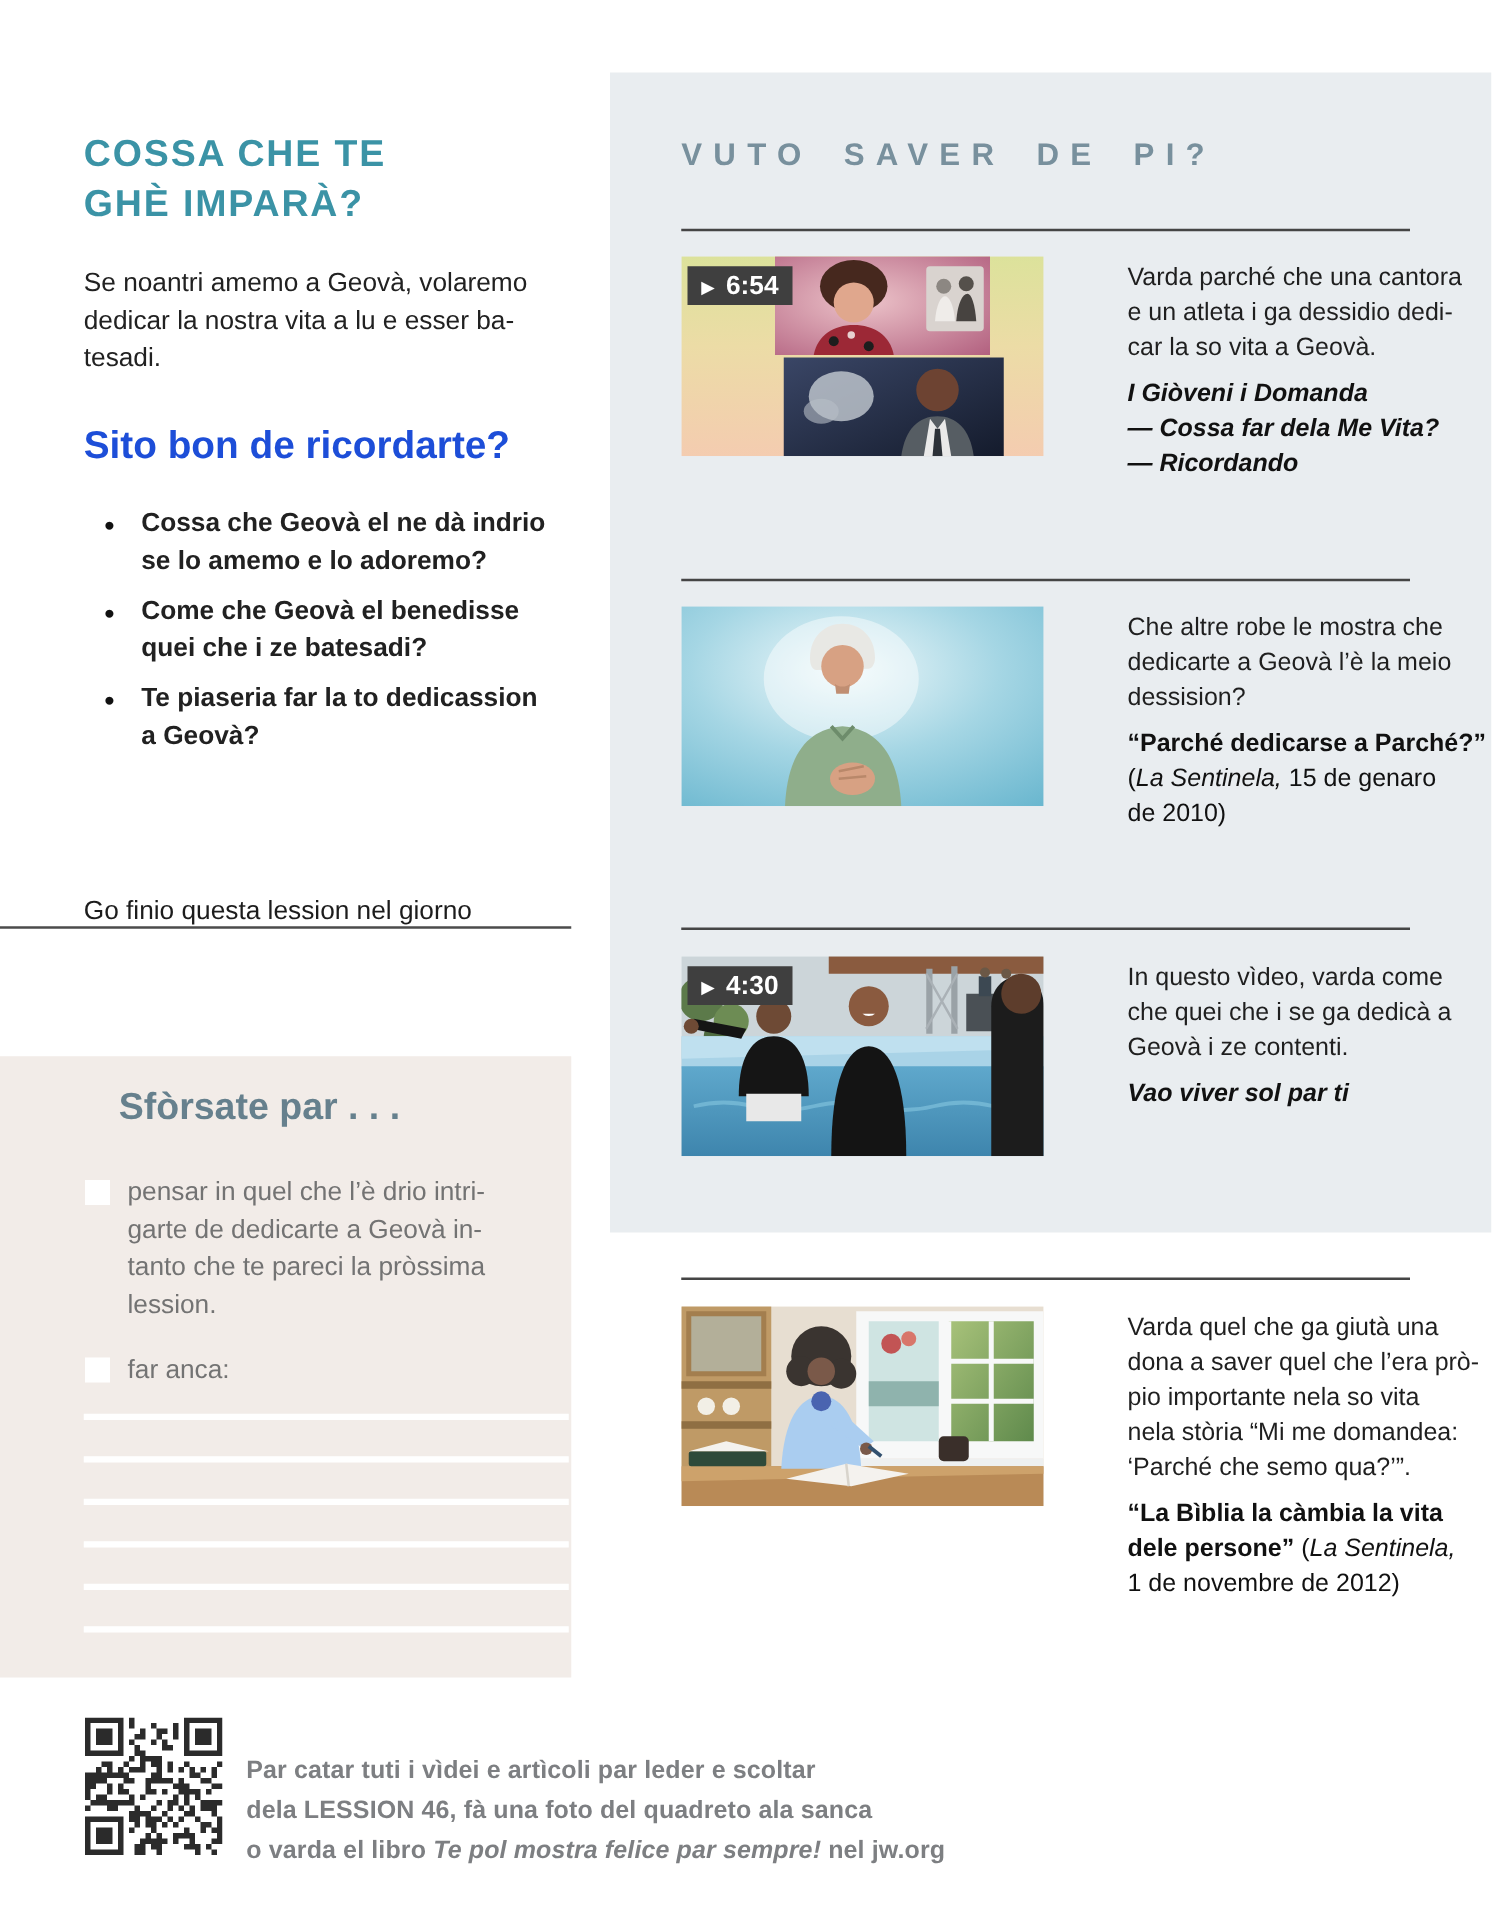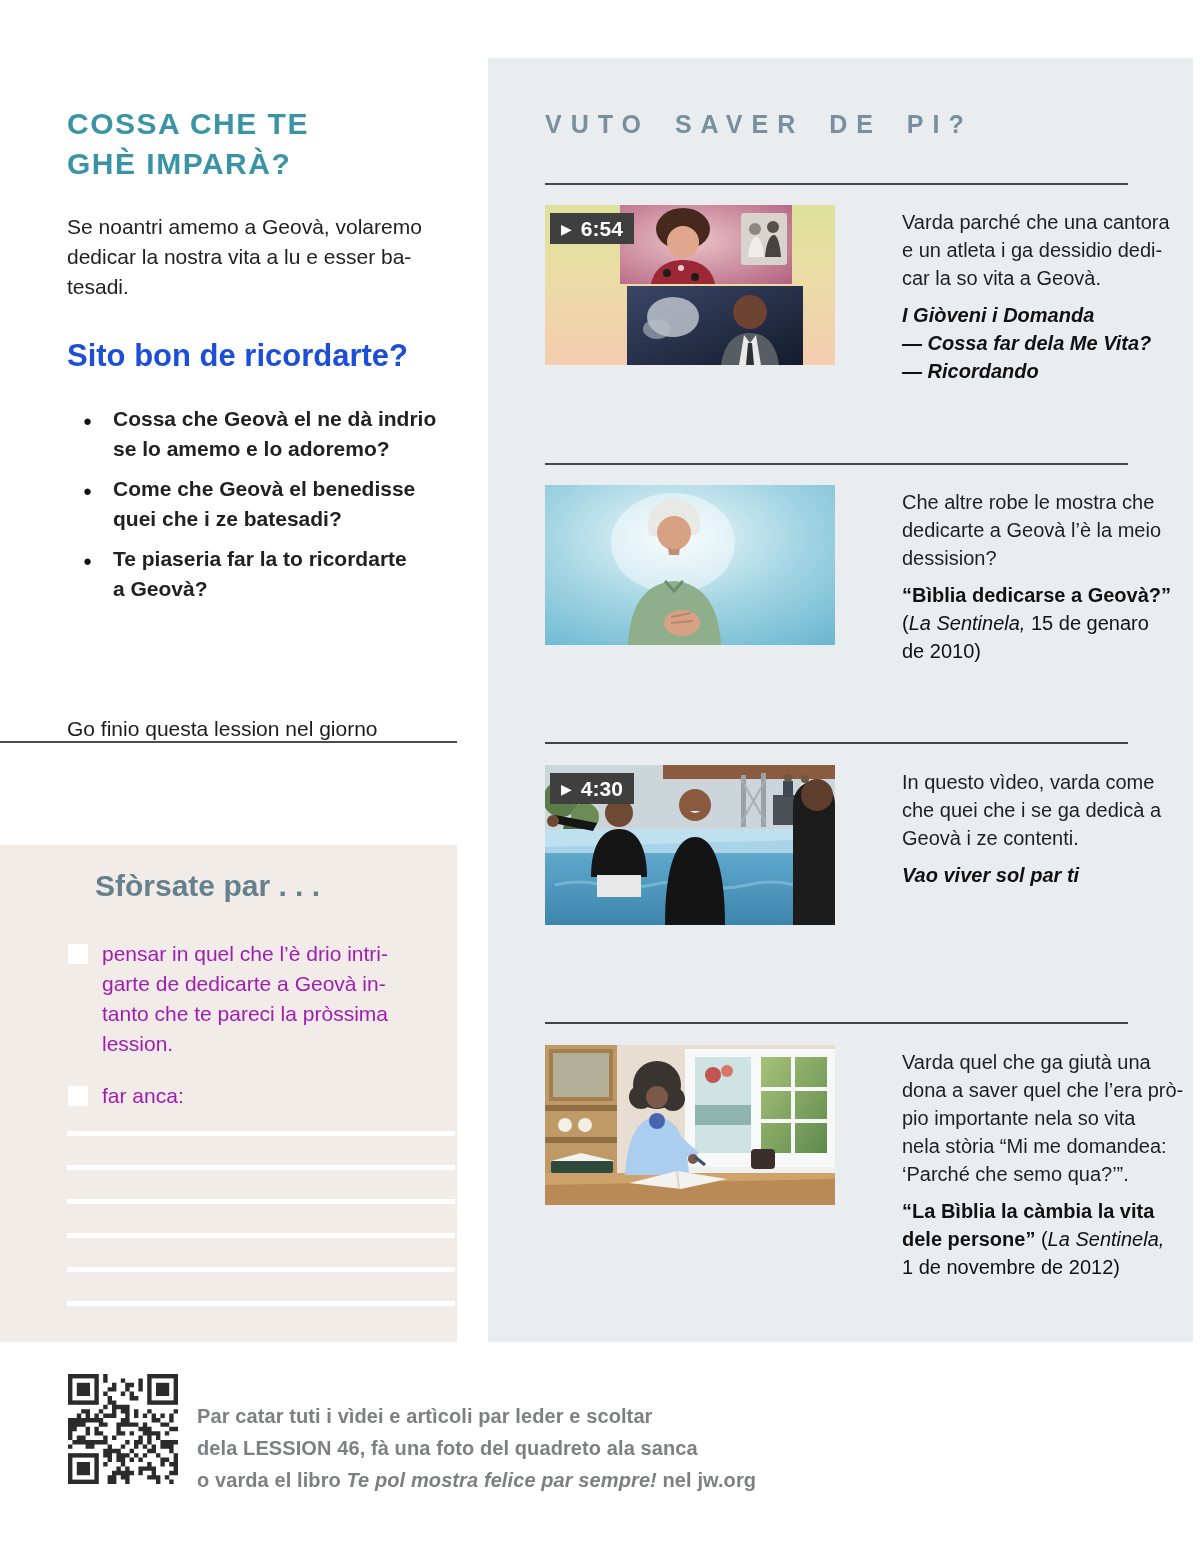--- a/index.html
+++ b/index.html
@@ -24,26 +24,26 @@
 
   #date-write-line { left:0; top:741px; width:457px; height:0; border-top:2px solid #4c4c4c; }
   #date-label { left:67px; top:717px; font-size:21px; color:#1c1c1c; }
 
   #goals-box { left:0; top:845px; width:457px; height:497px; background:#f2ece8; }
   #goals-title { position:absolute; left:67px; top:24px; font-size:30px; font-weight:bold; color:#66808d;margin-left:28px; }
   .goal-item { position:absolute; left:68px; display:flex; gap:14px; }
   #goal-item-1 { top:94px; }
   #goal-item-2 { top:236px; }
   .goal-checkbox { flex:0 0 auto; width:20px; height:20px; background:#ffffff; margin-top:5px; }
-  .goal-text { font-size:21px; line-height:30px; color:#a21caf; width:330px; }
+  .goal-text { font-size:21px; line-height:30px; color:#737373; width:330px; }
   #writing-lines { position:absolute; left:67px; top:286px; width:388px; }
   .writing-line { height:5px; background:#ffffff; margin-bottom:29px; }
 
   
-  #more-info-panel { left:488px; top:58px; width:705px; height:1284px; background:#e9edf0; }
+  #more-info-panel { left:488px; top:58px; width:705px; height:928px; background:#e9edf0; }
   #more-info-title { position:absolute; left:57px; top:52px; font-size:25px; font-weight:bold;
     letter-spacing:9px; word-spacing:9px; color:#78909d; }
   .section-divider { position:absolute; left:57px; width:583px; height:0; border-top:2px solid #454545; }
   #divider-1 { top:125px; } #divider-2 { top:405px; } #divider-3 { top:684px; } #divider-4 { top:964px; }
 
   .media-section { position:absolute; left:57px; display:flex; }
   #media-1 { top:147px; } #media-2 { top:427px; } #media-3 { top:707px; } #media-4 { top:987px; }
   .thumb { position:relative; flex:0 0 auto; width:290px; height:160px; overflow:hidden; }
   .thumb svg { display:block; width:290px; height:160px; }
   .badge { position:absolute; left:5px; top:8px; height:31px; background:#3f3f3f; color:#fff;
@@ -70,21 +70,21 @@
 GHÈ IMPARÀ?</h1>
 <p id="intro" class="abs pre">Se noantri amemo a Geovà, volaremo
 dedicar la nostra vita a lu e esser ba-
 tesadi.</p>
 <h2 id="review-title" class="abs">Sito bon de ricordarte?</h2>
 <ul id="bullet-list" class="abs">
     <li class="pre">Cossa che Geovà el ne dà indrio
 se lo amemo e lo adoremo?</li>
     <li class="pre">Come che Geovà el benedisse
 quei che i ze batesadi?</li>
-    <li class="pre">Te piaseria far la to ricordarte
+    <li class="pre">Te piaseria far la to dedicassion
 a Geovà?</li>
   </ul>
 
 <div id="date-write-line" class="abs"></div>
 <p id="date-label" class="abs">Go finio questa lession nel giorno</p>
 
 <div id="goals-box" class="abs">
   <h2 id="goals-title">Sfòrsate par . . .</h2>
   <div id="goal-item-1" class="goal-item">
     <span class="goal-checkbox"></span>
@@ -190,21 +190,21 @@
         <path d="M83 160c2-44 20-62 46-64 27 2 45 22 47 64z" fill="#8fae8b"></path>
         <path d="M120 96l9 10 9-10" stroke="#6d8c6b" stroke-width="3" fill="none"></path>
         <ellipse cx="137" cy="138" rx="18" ry="13" fill="#d7a183"></ellipse>
         <path d="M126 132l20-4M126 138l22-2" stroke="#b9886a" stroke-width="2" fill="none"></path>
       </svg>
     </figure>
     <div class="mtext">
       <p class="mbody pre">Che altre robe le mostra che
 dedicarte a Geovà l’è la meio
 dessision?</p>
-      <p class="mref pre"><span class="bi"></span><span class="b">“Bìblia dedicarse a Geovà?”</span><span>
+      <p class="mref pre"><span class="bi"></span><span class="b">“Parché dedicarse a Parché?”</span><span>
 (</span><span class="i">La Sentinela,</span><span> 15 de genaro
 de 2010)</span></p>
     </div>
   </article>
 
   <article id="media-3" class="media-section">
     <figure class="thumb">
       <svg viewBox="0 0 290 160">
         <defs>
           <linearGradient id="g3w" x1="0" y1="0" x2="0" y2="1">

